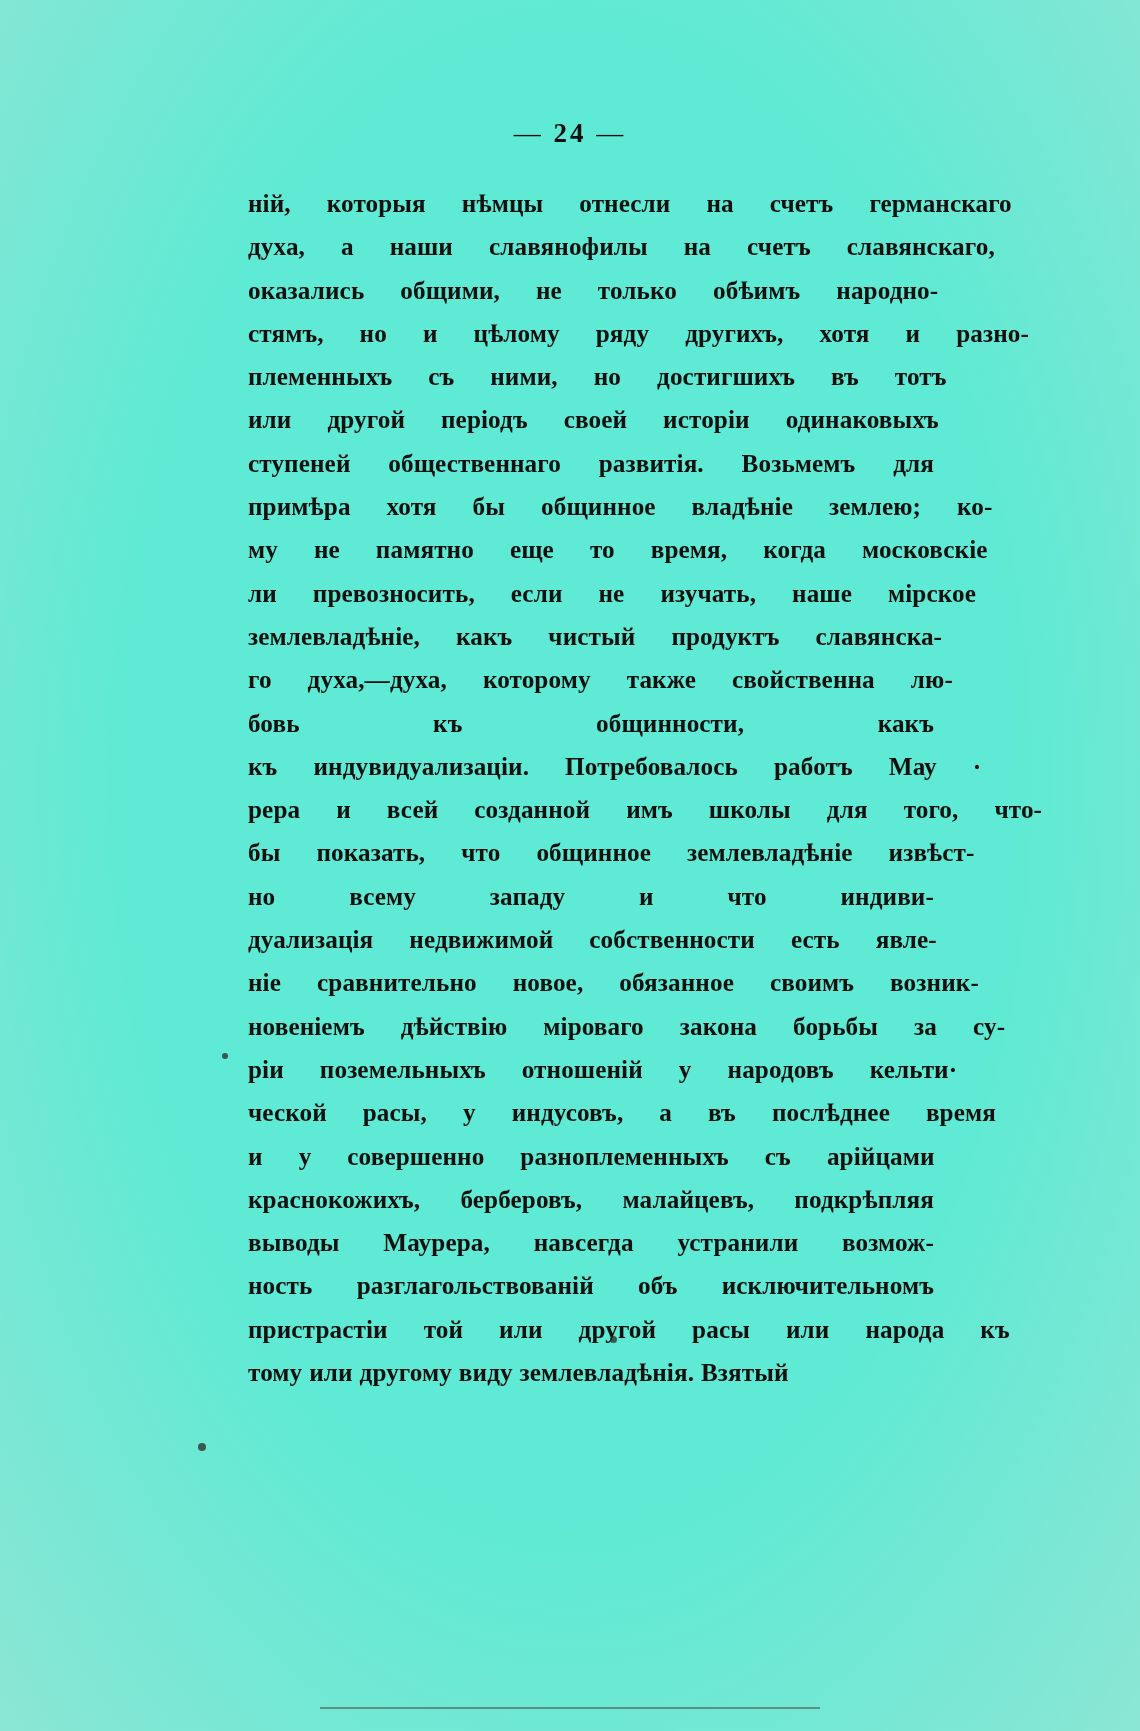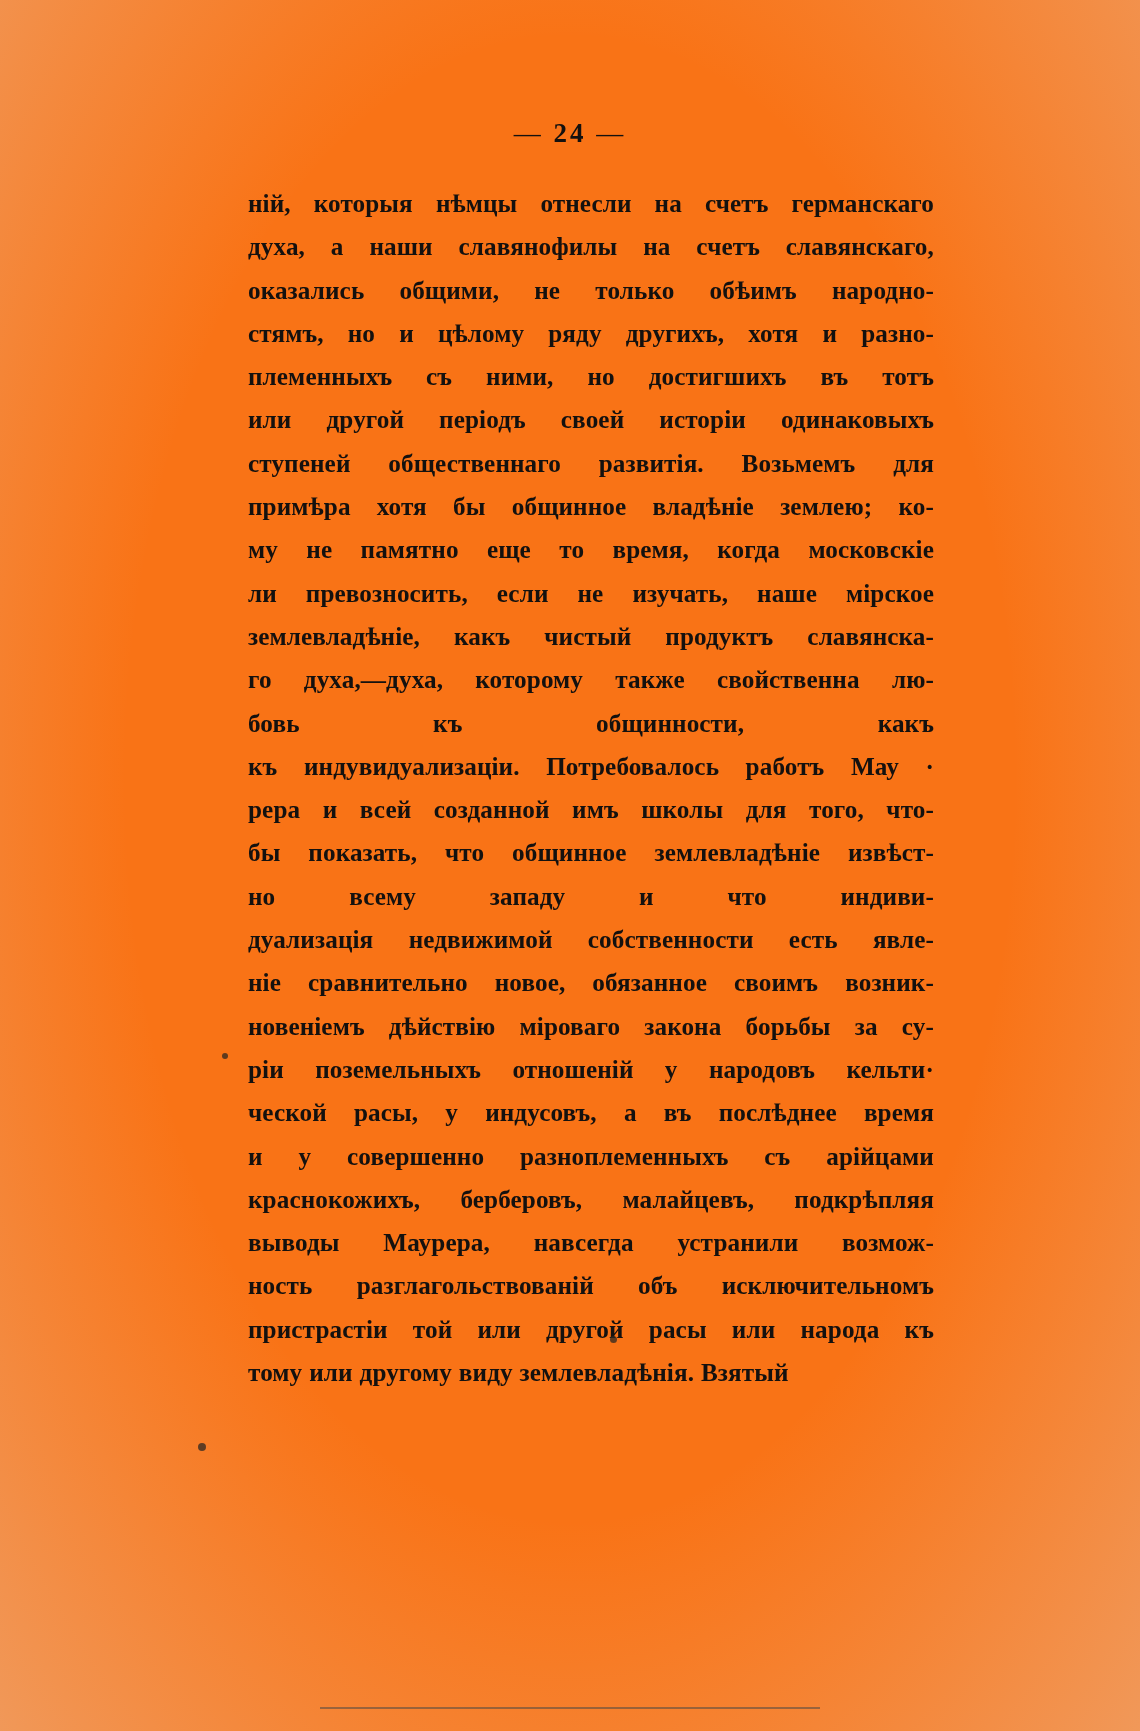--- a/index.html
+++ b/index.html
@@ -4,21 +4,21 @@
 <style>
   html, body {
     margin: 0;
     padding: 0;
     background: #ffffff;
   }
   .page {
     position: relative;
     width: 1140px;
     height: 1731px;
-    background: #f97316;
+    background: #5eead4;
     overflow: hidden;
     font-family: "Liberation Serif", serif;
     color: #14110f;
   }
   
   .page::before {
     content: "";
     position: absolute;
     inset: 0;
     background:
@@ -53,20 +53,21 @@
     letter-spacing: 0.1px;
     font-family: "Liberation Serif", serif;
   }
   .textblock p {
     margin: 0;
     text-align: justify;
   }
   .line {
     display: block;
     white-space: nowrap;
+    gap: 36px;
   }
   .line.justify {
     display: flex;
     justify-content: space-between;
     width: 100%;
   }
   .line.justify > span { white-space: pre; }
   .line.last { display: block; }
 
   .speck {

